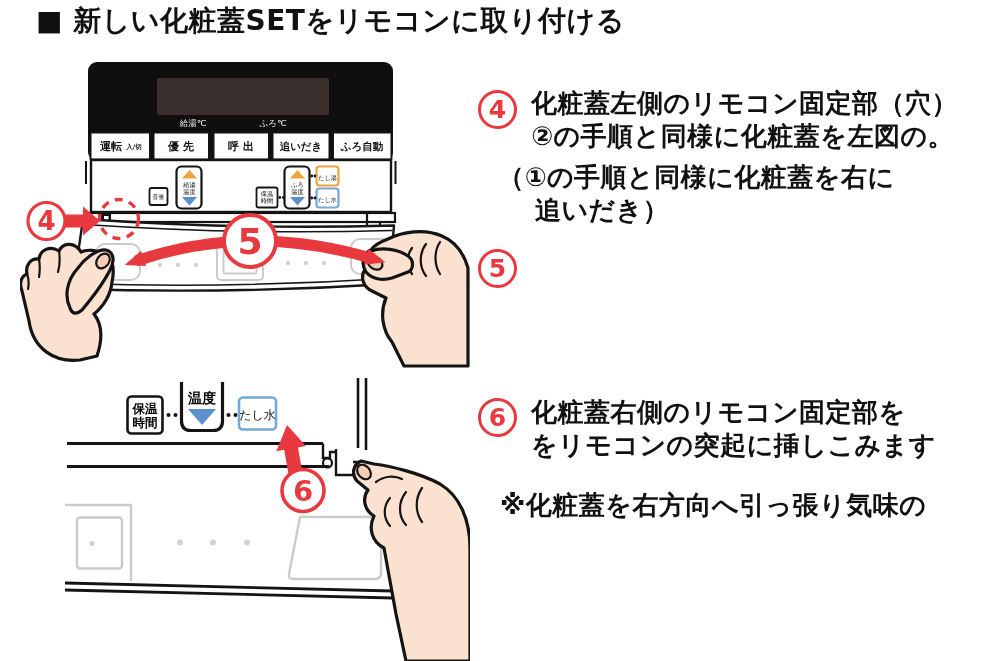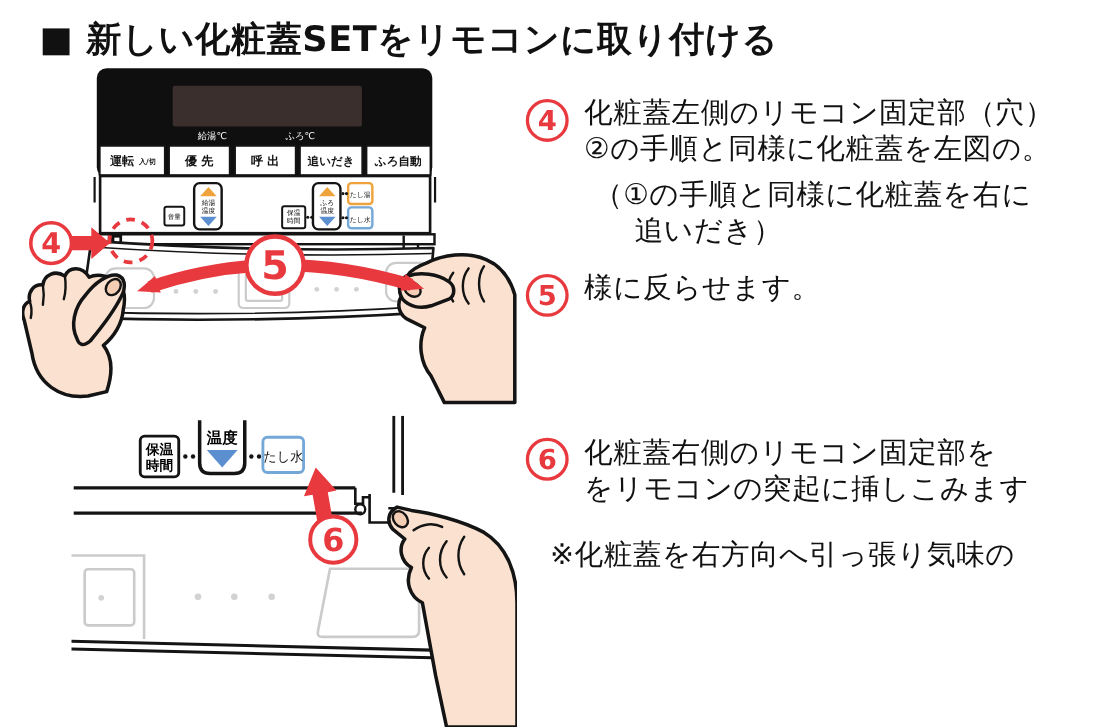--- a/index.html
+++ b/index.html
@@ -2,30 +2,30 @@
 <html><head>
 <meta charset="utf-8">
 <style>
   html,body{margin:0;padding:0;}
   body{
     width:1000px;height:661px;position:relative;background:#ffffff;
     font-family:"DejaVu Sans",sans-serif;color:#111;overflow:hidden;
   }
   .abs{position:absolute;}
   .title{
-    left:36px;top:14px;font-size:32px;font-weight:600;letter-spacing:.5px;
+    left:36px;top:2px;font-size:28px;font-weight:600;letter-spacing:.5px;
     white-space:nowrap;
   }
   .badge{
     width:39px;height:39px;border:3px solid #e8393f;border-radius:50%;
     background:#fff;color:#e8393f;font-size:25px;font-weight:700;
     display:flex;align-items:center;justify-content:center;box-sizing:border-box;
     left:478px;
   }
-  .lines{font-size:26px;line-height:33px;font-weight:400;letter-spacing:.5px;white-space:nowrap;}
+  .lines{font-size:26px;line-height:33px;font-weight:700;letter-spacing:.5px;white-space:nowrap;}
   svg text{font-family:"DejaVu Sans",sans-serif;}
 </style>
 </head>
 <body>
 
 <div class="abs title">■ 新しい化粧蓋SETをリモコンに取り付ける</div>
 
 <svg class="abs" style="left:20px;top:58px" width="450" height="312" viewBox="0 0 450 312">
 
   <g>
@@ -223,28 +223,27 @@
   </g>
 </svg>
 
 <div>
 
   <div class="abs badge" style="top:90px">4</div>
   <div class="abs lines" style="left:531px;top:87px">
     <div>化粧蓋左側のリモコン固定部（穴）</div>
     <div>②の手順と同様に化粧蓋を左図の。</div>
   </div>
-  <div class="abs lines" style="left:540px;top:161px">
+  <div class="abs lines" style="left:498px;top:161px">
     <div>（①の手順と同様に化粧蓋を右に</div>
     <div style="padding-left:37px">追いだき）</div>
   </div>
 
   <div class="abs badge" style="top:249px">5</div>
   <div class="abs lines" style="left:531px;top:246px">
-    <div>様に反らせます。</div>
   </div>
 
   <div class="abs badge" style="top:398px">6</div>
   <div class="abs lines" style="left:531px;top:396px">
     <div>化粧蓋右側のリモコン固定部を</div>
     <div>をリモコンの突起に挿しこみます</div>
   </div>
   <div class="abs lines" style="left:500px;top:489px">
     <div>※化粧蓋を右方向へ引っ張り気味の</div>
   </div>

